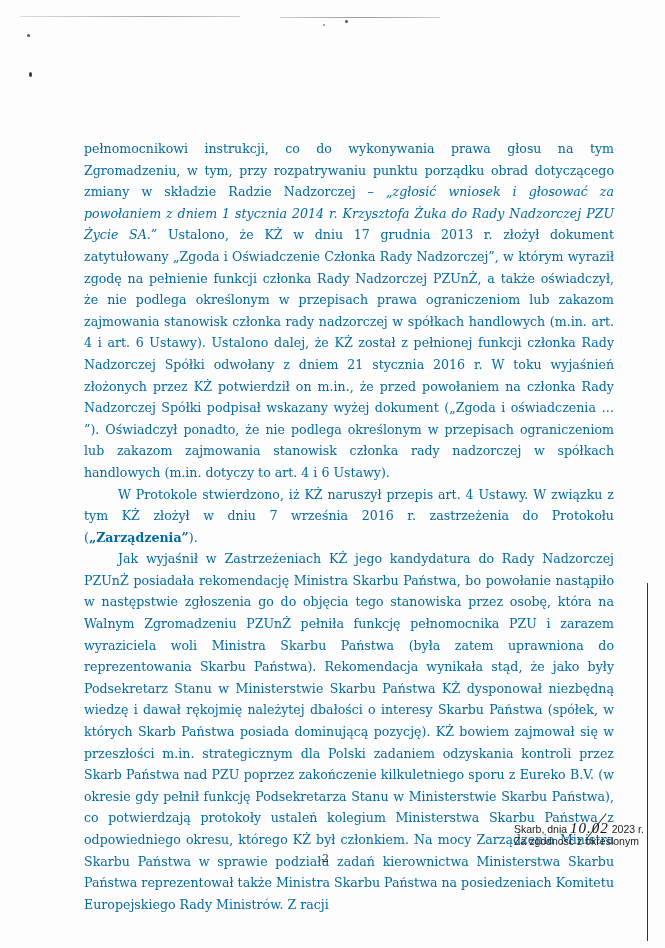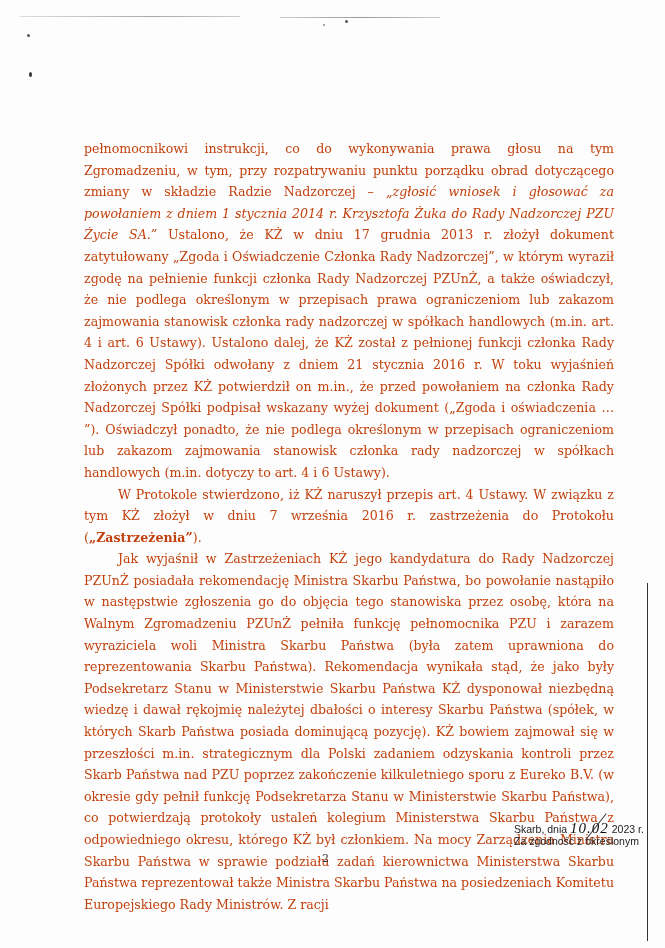--- a/index.html
+++ b/index.html
@@ -21,21 +21,21 @@
     .s2 { left: 29px; top: 72px; width: 3px; height: 5px; background: #333; }
     .s3 { left: 323px; top: 24px; background: #888; width: 2px; height: 2px; }
     .s4 { left: 345px; top: 20px; }
     .right-edge-line {
       position: absolute; left: 647px; top: 583px; width: 1px; height: 358px;
       background: #333;
     }
     .body-text {
       position: absolute; left: 84px; top: 138px; width: 530px;
       font-family: "DejaVu Serif", serif; font-size: 12.6px; line-height: 21.6px;
-      color: #c2410c; text-align: justify;
+      color: #0369a1; text-align: justify;
     }
     .body-text p { margin: 0; }
     .body-text p.indent { text-indent: 34px; }
     .body-text em { font-style: italic; }
     .body-text strong { font-weight: bold; }
     .stamp {
       position: absolute; left: 514px; top: 822px;
       font-family: "Liberation Sans", sans-serif; font-size: 10.5px; line-height: 12px;
       color: #222;
     }
@@ -62,21 +62,21 @@
   <div class="speck s2"></div>
   <div class="speck s3"></div>
   <div class="speck s4"></div>
   <div class="right-edge-line"></div>
 
   <div class="body-text">
     <p>
       <span>pełnomocnikowi instrukcji, co do wykonywania prawa głosu na tym Zgromadzeniu, w tym, przy rozpatrywaniu punktu porządku obrad dotyczącego zmiany w składzie Radzie Nadzorczej – </span><em>„zgłosić wniosek i głosować za powołaniem z dniem 1 stycznia 2014 r. Krzysztofa Żuka do Rady Nadzorczej PZU Życie SA.”</em><span> Ustalono, że KŻ w dniu 17 grudnia 2013 r. złożył dokument zatytułowany „Zgoda i Oświadczenie Członka Rady Nadzorczej”, w którym wyraził zgodę na pełnienie funkcji członka Rady Nadzorczej PZUnŻ, a także oświadczył, że nie podlega określonym w przepisach prawa ograniczeniom lub zakazom zajmowania stanowisk członka rady nadzorczej w spółkach handlowych (m.in. art. 4 i art. 6 Ustawy). Ustalono dalej, że KŻ został z pełnionej funkcji członka Rady Nadzorczej Spółki odwołany z dniem 21 stycznia 2016 r. W toku wyjaśnień złożonych przez KŻ potwierdził on m.in., że przed powołaniem na członka Rady Nadzorczej Spółki podpisał wskazany wyżej dokument („Zgoda i oświadczenia … ”). Oświadczył ponadto, że nie podlega określonym w przepisach ograniczeniom lub zakazom zajmowania stanowisk członka rady nadzorczej w spółkach handlowych (m.in. dotyczy to art. 4 i 6 Ustawy).</span>
     </p>
     <p class="indent">
-      <span>W Protokole stwierdzono, iż KŻ naruszył przepis art. 4 Ustawy. W związku z tym KŻ złożył w dniu 7 września 2016 r. zastrzeżenia do Protokołu (</span><strong>„Zastrzeżenia”</strong><span>).</span>
+      <span>W Protokole stwierdzono, iż KŻ naruszył przepis art. 4 Ustawy. W związku z tym KŻ złożył w dniu 7 września 2016 r. zastrzeżenia do Protokołu (</span><strong>„Zarządzenia”</strong><span>).</span>
     </p>
     <p class="indent">
       <span>Jak wyjaśnił w Zastrzeżeniach KŻ jego kandydatura do Rady Nadzorczej PZUnŻ posiadała rekomendację Ministra Skarbu Państwa, bo powołanie nastąpiło w następstwie zgłoszenia go do objęcia tego stanowiska przez osobę, która na Walnym Zgromadzeniu PZUnŻ pełniła funkcję pełnomocnika PZU i zarazem wyraziciela woli Ministra Skarbu Państwa (była zatem uprawniona do reprezentowania Skarbu Państwa). Rekomendacja wynikała stąd, że jako były Podsekretarz Stanu w Ministerstwie Skarbu Państwa KŻ dysponował niezbędną wiedzę i dawał rękojmię należytej dbałości o interesy Skarbu Państwa (spółek, w których Skarb Państwa posiada dominującą pozycję). KŻ bowiem zajmował się w przeszłości m.in. strategicznym dla Polski zadaniem odzyskania kontroli przez Skarb Państwa nad PZU poprzez zakończenie kilkuletniego sporu z Eureko B.V. (w okresie gdy pełnił funkcję Podsekretarza Stanu w Ministerstwie Skarbu Państwa), co potwierdzają protokoły ustaleń kolegium Ministerstwa Skarbu Państwa z odpowiedniego okresu, którego KŻ był członkiem. Na mocy Zarządzenia Ministra Skarbu Państwa w sprawie podziału zadań kierownictwa Ministerstwa Skarbu Państwa reprezentował także Ministra Skarbu Państwa na posiedzeniach Komitetu Europejskiego Rady Ministrów. Z racji</span>
     </p>
   </div>
 
   <div class="stamp-slash"></div>
   <div class="stamp">
     <div>
       <span>Skarb, dnia </span><span class="hand">10.02</span><span> 2023 r.</span>

